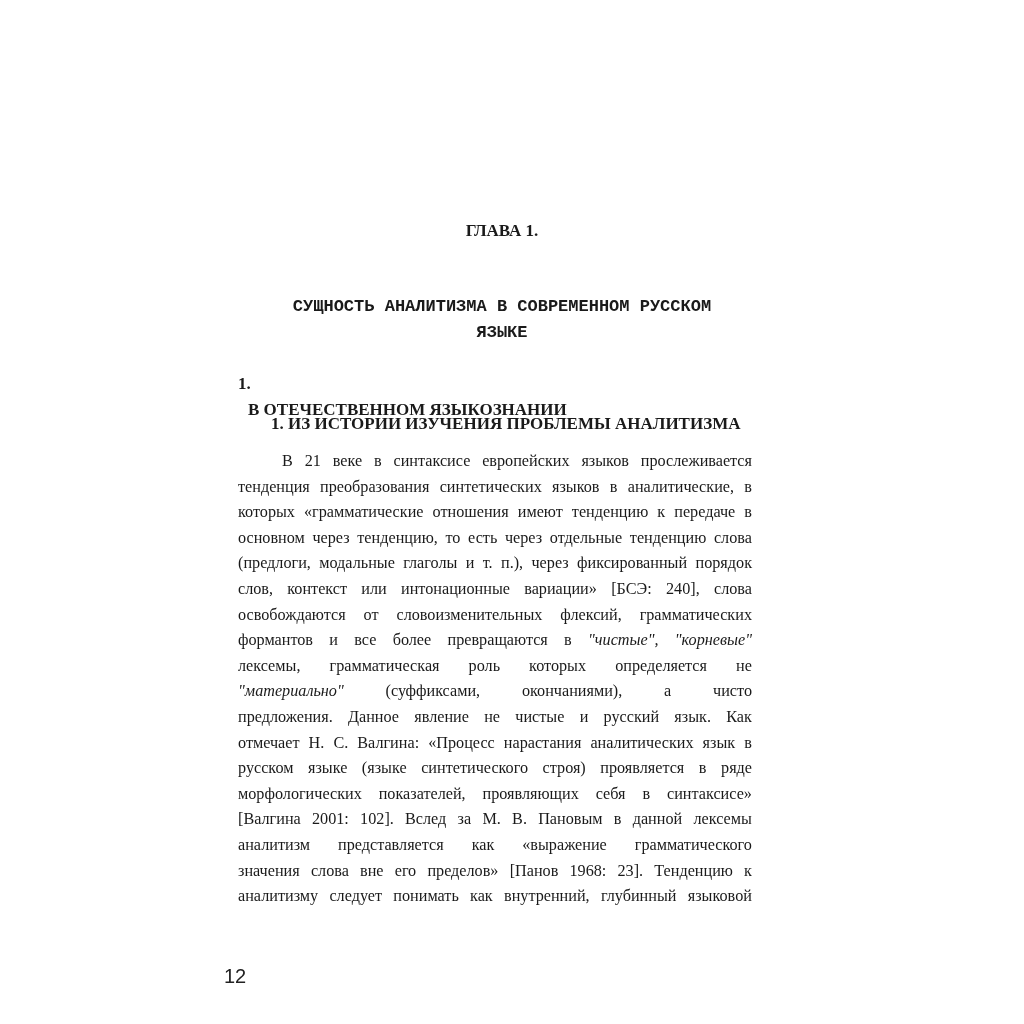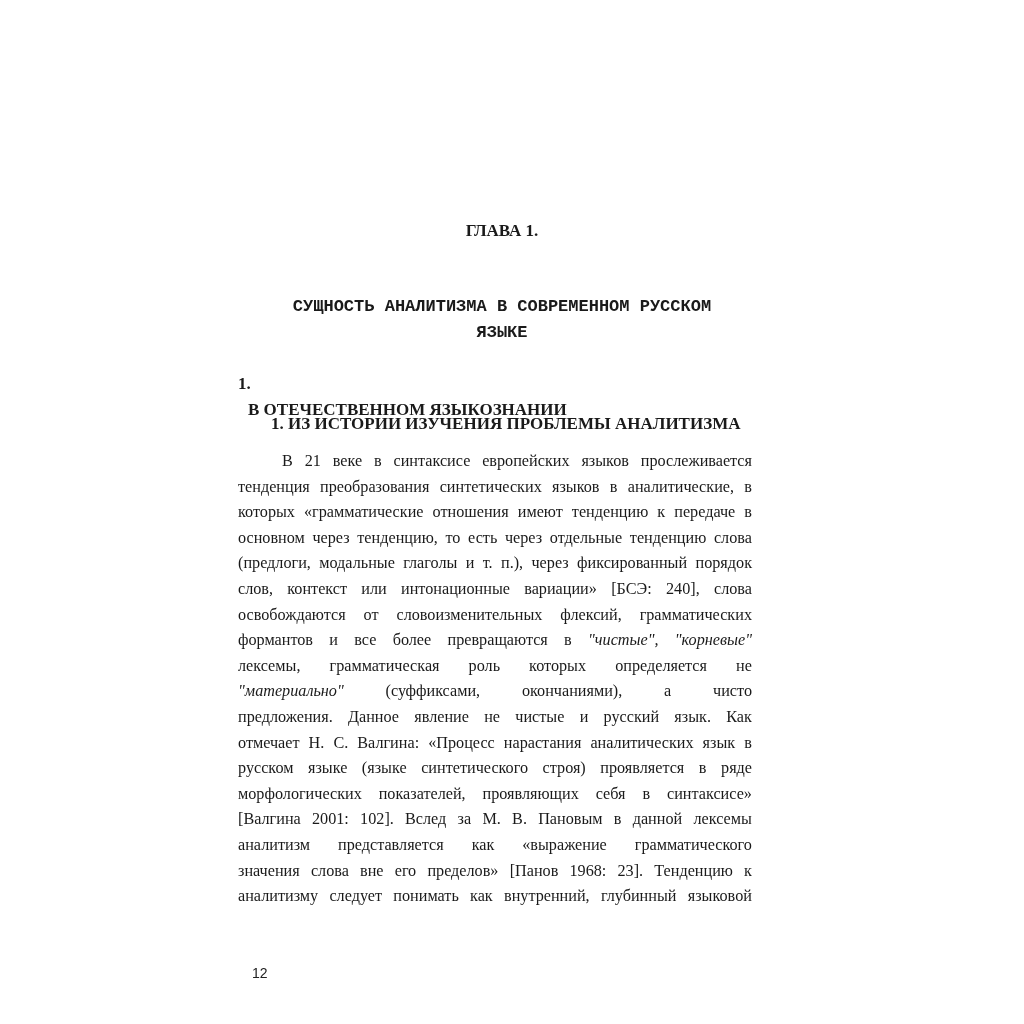--- a/index.html
+++ b/index.html
@@ -12,21 +12,21 @@
   .sec { position: absolute; left: 238px; width: 520px; font-weight: bold; font-size: 17px; line-height: 26px; }
   .sec .num { position: absolute; left: 0; top: 0; }
   .sec .l1 { position: absolute; left: 33px; top: 16px; white-space: nowrap; margin-top: 24px; }
   .sec .l2 { position: absolute; left: 0; top: 26px; width: 520px; text-align: left; padding-left: 10px; white-space: nowrap; }
   #section { top: 371px; }
   .body { position: absolute; left: 238px; width: 514px; top: 449px; font-size: 16.2px; }
   .line { height: 25.6px; line-height: 25.6px; text-align: justify; text-align-last: justify; white-space: nowrap; }
   .line.indent { padding-left: 44px; }
   .it { font-style: italic; }
   .line.flex { display: flex; justify-content: space-between; }
-  #pagenum { position: absolute; left: 252px; top: 965px; font-family: "Liberation Sans", "DejaVu Sans", sans-serif; font-size: 14px; color: #222; }
+  #pagenum { position: absolute; left: 224px; top: 965px; font-family: "Liberation Sans", "DejaVu Sans", sans-serif; font-size: 20px; color: #222; }
 </style>
 </head>
 <body>
 
 <div class="page serif">
 
   <div class="h" id="chapter">ГЛАВА 1.</div>
 
   <div class="h" id="title">
     <div>СУЩНОСТЬ АНАЛИТИЗМА В СОВРЕМЕННОМ РУССКОМ</div>

